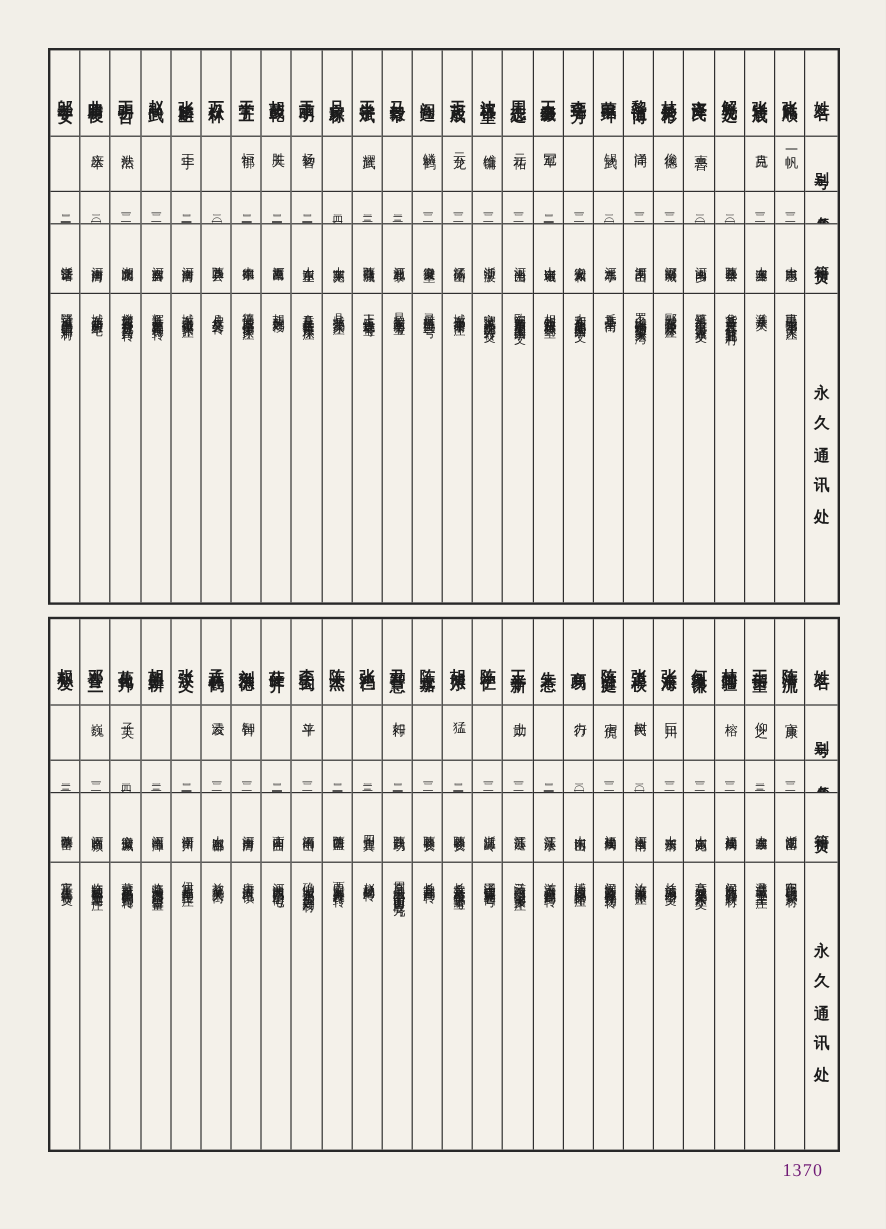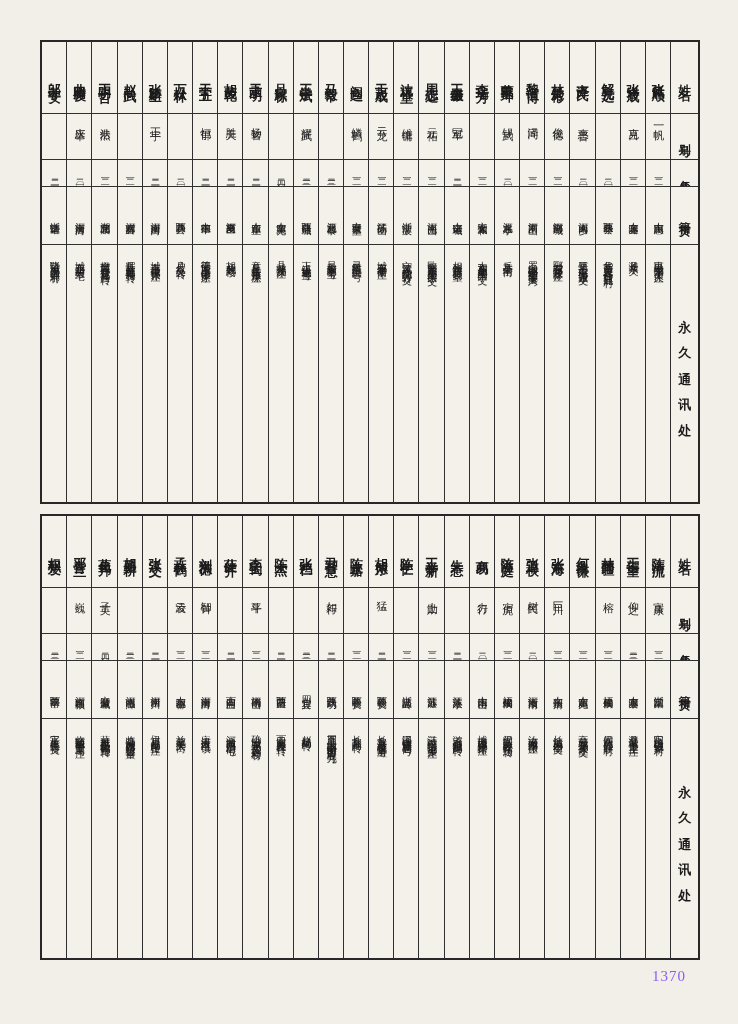--- a/index.html
+++ b/index.html
@@ -69,21 +69,21 @@
     padding-top: 0;
     font-size: 13px;
     letter-spacing: 26px;
   }
   .page-number {
     position: absolute;
     top: 968px;
     left: 652px;
     font-size: 15px;
     letter-spacing: 1px;
-    color: #8b5cf6;
+    color: #701a75;
     text-align: center;
   }
 </style>
 </head>
 <body>
 
 <div class="page">
   <div class="roster-table" id="table-top">
       <div class="col header-col">
         <div class="cell name-cell">姓名</div>

